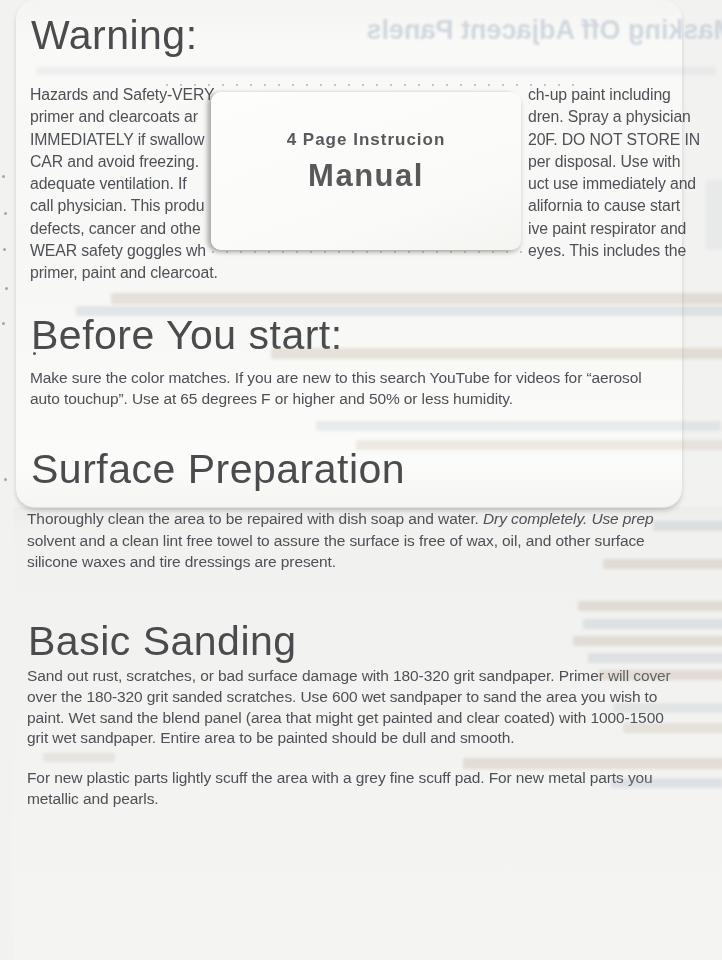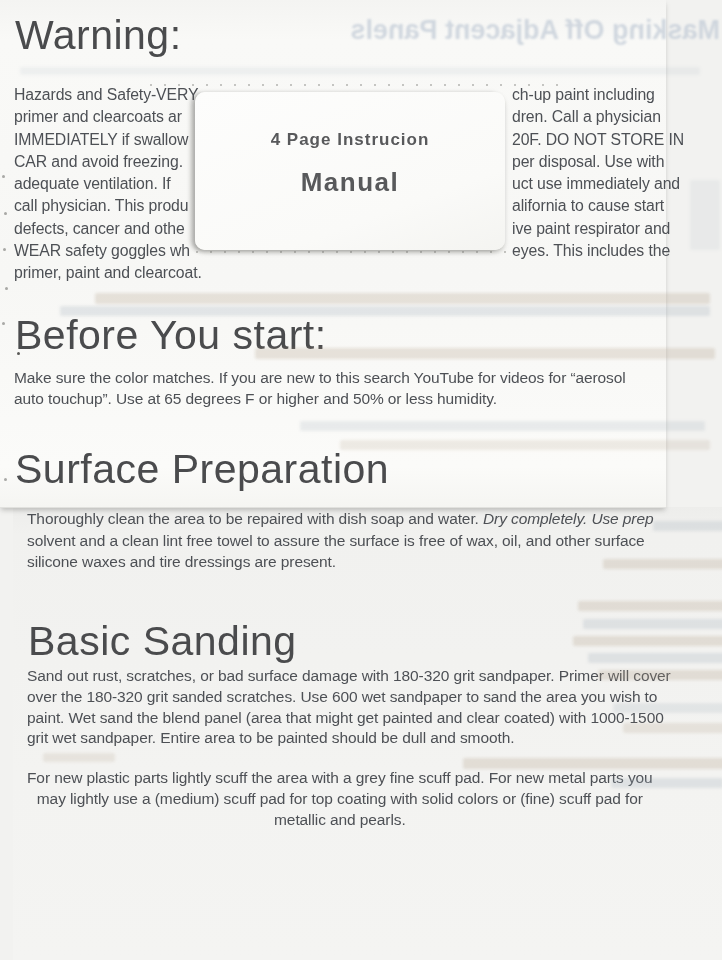--- a/index.html
+++ b/index.html
@@ -3,25 +3,26 @@
 <meta charset="utf-8">
 <style>
   html,body{margin:0;padding:0;background:#e9e9e7;}
   .photo{
     position:relative;width:722px;height:960px;overflow:hidden;
     font-family:"Liberation Sans","DejaVu Sans",sans-serif;
     background:#f2f2f0;
   }
   
   .sheet-top{
-    position:absolute;left:0;top:0;width:666px;height:507px;
+    position:absolute;left:16px;top:0;width:666px;height:507px;
     background:linear-gradient(180deg,#f4f4f2 0%,#f9f9f7 8%,#f7f7f5 55%,#fbfbf9 92%,#f5f5f2 100%);
     box-shadow:0 3px 5px -1px rgba(90,90,85,.35);
     border-bottom:1px solid #dddddad7;
     z-index:2;
+    border-radius:19px;
   }
   .sheet-bottom{
     position:absolute;left:13px;top:507px;width:722px;height:453px;
     background:linear-gradient(180deg,#ededeb 0%,#f1f1ef 6%,#f3f3f1 60%,#f4f4f2 100%);
     z-index:1;
   }
   
   .heading{
     position:absolute;color:#4a4b4d;font-size:41px;font-weight:400;
     letter-spacing:.5px;white-space:nowrap;line-height:1.1;
@@ -35,37 +36,37 @@
   .para .ln{white-space:nowrap;}
   .warn-para{left:14px;top:86px;font-size:15.8px;width:708px;}
   .warn-para .ln{position:relative;height:22.3px;}
   .warn-para .wr{position:absolute;left:498px;top:0;}
   .bys-para{left:14px;top:369px;}
   .bys-para .ln{height:21px;}
   .sp-para{left:14px;top:3px;} 
   .sp-para .ln{height:21.6px;}
   .bs-para1{left:14px;top:160px;}
   .bs-para1 .ln{height:20.8px;}
-  .bs-para2{left:14px;top:262px;text-align:center;}
+  .bs-para2{left:14px;top:262px;}
   .bs-para2 .ln{height:21px;}
   .ital{font-style:italic;}
   
   .perf{position:absolute;height:2px;opacity:.65;z-index:3;
     background:repeating-linear-gradient(90deg,rgba(115,115,110,.6) 0 2px,transparent 2px 14px);}
   .perf-top{left:150px;top:84px;width:408px;}
   .perf-bottom{left:196px;top:251px;width:342px;}
   .sticker{
     position:absolute;left:195px;top:92px;width:310px;height:158px;z-index:4;
     background:linear-gradient(160deg,#fdfdfc 0%,#fafaf8 70%,#f4f4f1 100%);
     border-radius:10px;
     box-shadow:-4px 1px 4px rgba(90,90,88,.4),0 3px 4px rgba(110,110,105,.28);
     text-align:center;color:#58595b;font-weight:700;
   }
   .sticker .s1{margin-top:38px;font-size:17px;letter-spacing:1px;white-space:nowrap;}
-  .sticker .s2{margin-top:17px;font-size:26px;letter-spacing:1.5px;white-space:nowrap;}
+  .sticker .s2{margin-top:8px;font-size:31px;letter-spacing:1.5px;white-space:nowrap;}
   
   .stray-dot{position:absolute;left:17px;top:352px;width:3px;height:3px;border-radius:50%;
     background:#5a5a58;}
   
   .ghost-heading{
     position:absolute;left:328px;top:15px;width:392px;height:32px;
     transform:scaleX(-1);color:#c3ccd7;font-size:27px;font-weight:700;
     filter:blur(1.3px);opacity:.75;white-space:nowrap;z-index:3;
   }
   .gbar{position:absolute;border-radius:2px;filter:blur(1.6px);z-index:3;}
@@ -85,21 +86,21 @@
 
     <div class="heading h-warning">Warning:</div>
 
     <div class="para warn-para">
       <div class="ln">
         <span>Hazards and Safety-VERY</span>
         <span class="wr">ch-up paint including</span>
       </div>
       <div class="ln">
         <span>primer and clearcoats ar</span>
-        <span class="wr">dren. Call a physician</span>
+        <span class="wr">dren. Spray a physician</span>
       </div>
       <div class="ln">
         <span>IMMEDIATELY if swallow</span>
         <span class="wr">20F. DO NOT STORE IN</span>
       </div>
       <div class="ln">
         <span>CAR and avoid freezing.</span>
         <span class="wr">per disposal. Use with</span>
       </div>
       <div class="ln">
@@ -163,21 +164,20 @@
 
     <div class="para bs-para1">
       <div class="ln">Sand out rust, scratches, or bad surface damage with 180-320 grit sandpaper. Primer will cover</div>
       <div class="ln">over the 180-320 grit sanded scratches. Use 600 wet sandpaper to sand the area you wish to</div>
       <div class="ln">paint. Wet sand the blend panel (area that might get painted and clear coated) with 1000-1500</div>
       <div class="ln">grit wet sandpaper. Entire area to be painted should be dull and smooth.</div>
     </div>
 
     <div class="para bs-para2">
       <div class="ln">For new plastic parts lightly scuff the area with a grey fine scuff pad. For new metal parts you</div>
-      <div class="ln">may lightly use a (medium) scuff pad for top coating with solid colors or (fine) scuff pad for</div>
       <div class="ln">metallic and pearls.</div>
     </div>
 
     <div class="gbar g-blue" style="left:640px;top:14px;width:78px;height:10px;"></div>
     <div class="gbar g-tan" style="left:590px;top:52px;width:125px;height:10px;"></div>
     <div class="gbar g-tan" style="left:565px;top:94px;width:150px;height:10px;"></div>
     <div class="gbar g-blue" style="left:570px;top:112px;width:148px;height:10px;"></div>
     <div class="gbar g-tan" style="left:560px;top:129px;width:158px;height:10px;"></div>
     <div class="gbar g-blue" style="left:575px;top:146px;width:143px;height:10px;"></div>
     <div class="gbar g-tan" style="left:585px;top:163px;width:130px;height:10px;"></div>

